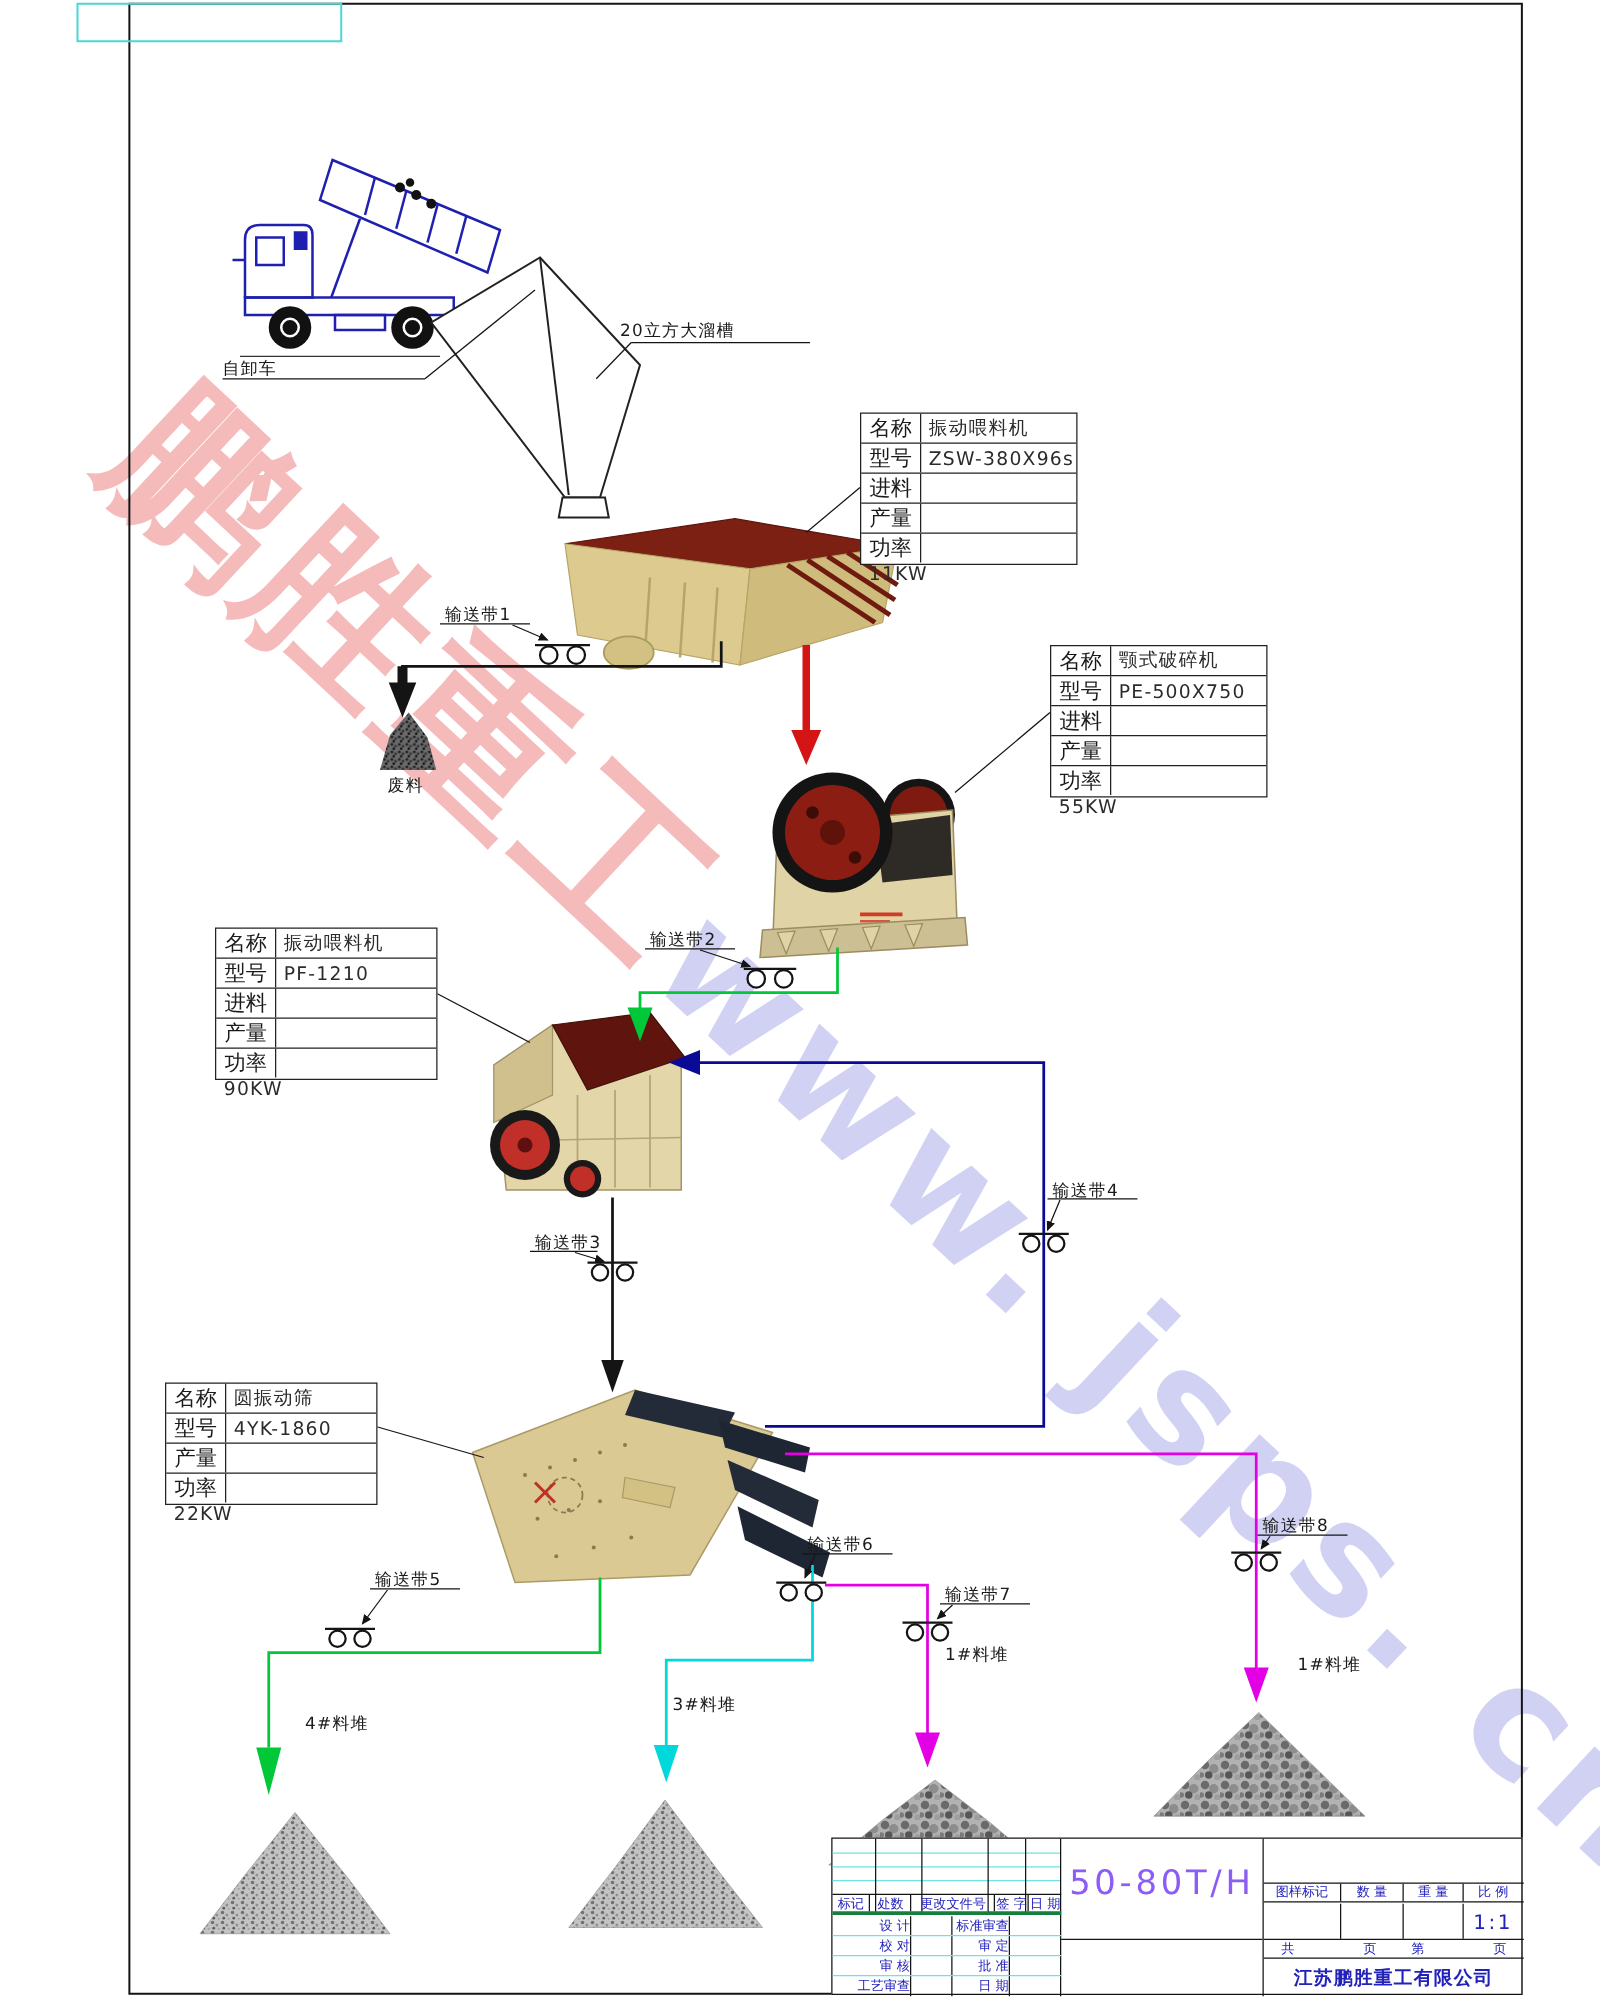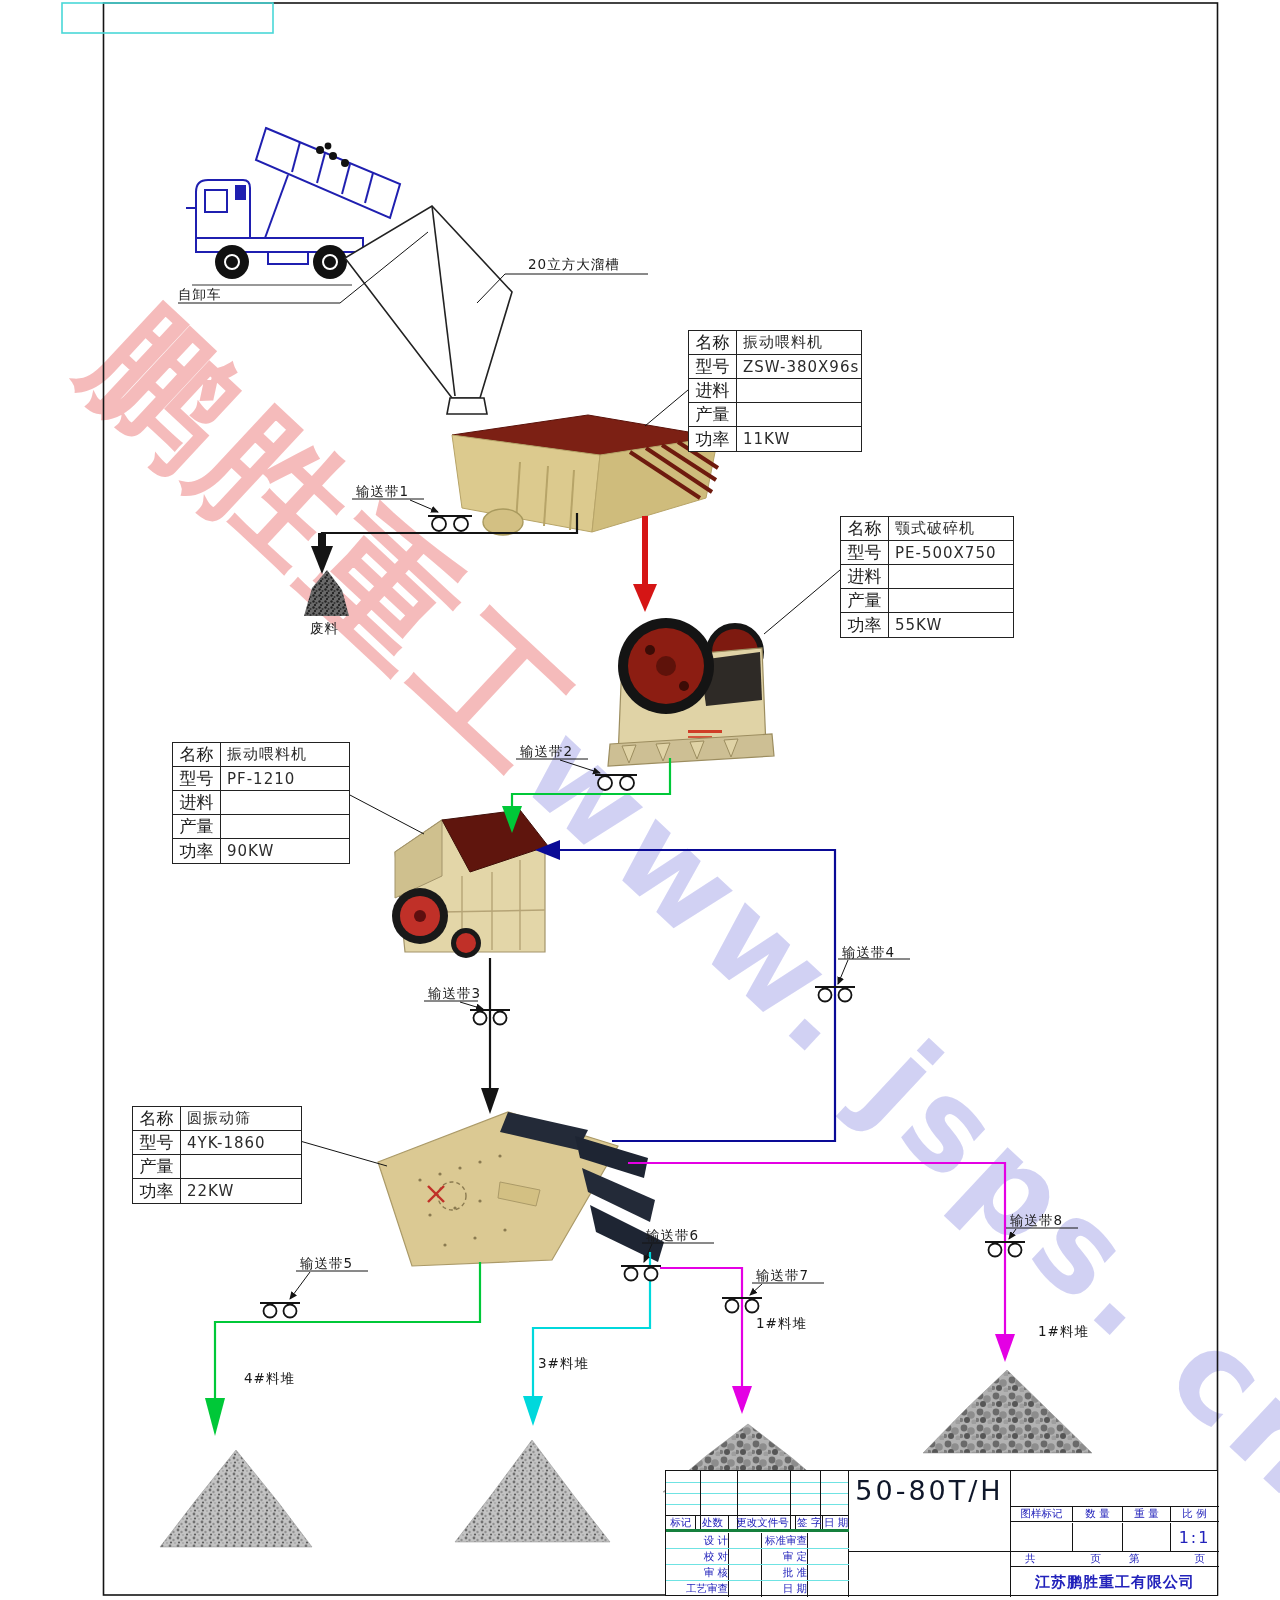--- a/index.html
+++ b/index.html
@@ -17,21 +17,21 @@
   .stroke-magenta{stroke:var(--c-magenta);} .fill-magenta{fill:var(--c-magenta);}
   .stroke-navy{stroke:var(--c-navy);}   .fill-navy{fill:var(--c-navy);}     .fill-red{fill:var(--c-red);}
   .stroke-ink{stroke:var(--c-ink);}     .fill-ink{fill:var(--c-ink);}
   
   .cad{position:absolute;z-index:3;font-size:13.5px;color:#1a1a1a;letter-spacing:1px;white-space:nowrap;}
   #page-title{position:absolute;z-index:3;left:348px;top:68px;width:460px;text-align:center;
       font-size:21px;letter-spacing:2px;color:#222;}
   
   .spec{position:absolute;z-index:3;background:#fff;border:1.4px solid #222;}
   .spec .row{display:flex;height:24px;box-sizing:border-box;border-bottom:1px solid #222;}
-  .spec .row:last-child{border-bottom:none;}
+  .spec .row:last-child{border-bottom:none;flex-direction:column;}
   .spec .lab{width:48px;box-sizing:border-box;border-right:1px solid #222;display:flex;
       align-items:center;justify-content:center;font-size:17px;color:#1a1a1a;}
   .spec .val{flex:1;display:flex;align-items:center;padding-left:6px;font-size:15px;
       color:#2b2b2b;letter-spacing:1px;}
   
   .tb{position:absolute;z-index:3;left:665px;top:1470px;width:553px;height:126px;box-sizing:border-box;
       border:1.6px solid #141414;background:#fff;color:var(--c-blue_text);}
   .tb *{box-sizing:border-box;}
   .tb .v{position:absolute;width:0;border-left:1px solid #141414;}
   .tb .cyline{position:absolute;left:0;right:0;height:0;border-top:1px solid var(--c-grid_cyan);}
@@ -39,21 +39,21 @@
   .tb-rev-head{position:absolute;left:0;top:44px;width:183px;height:17px;display:flex;
       border-top:1px solid #141414;border-bottom:3px solid #15803d;font-size:10.5px;}
   .tb-rev-head span{display:flex;align-items:center;justify-content:center;height:100%;border-right:1px solid #141414;}
   .tb-rev-head span:last-child{border-right:none;}
   .tb-sign{position:absolute;left:0;top:62px;width:183px;height:64px;font-size:10.5px;}
   .tb-srow{position:relative;height:16px;border-bottom:1px solid var(--c-grid_cyan);}
   .tb-srow:last-child{border-bottom:none;}
   .tb-srow .sl{position:absolute;left:0;width:62px;text-align:right;top:1px;}
   .tb-srow .sr{position:absolute;left:95px;width:46px;text-align:right;top:1px;}
   .tb-mid{position:absolute;left:183px;top:0;width:162px;height:126px;border-right:1.4px solid #141414;}
-  .tb-dt{margin-top:4px;text-align:center;font-size:27px;letter-spacing:3px;color:#0f172a;}
+  .tb-dt{margin-top:20px;text-align:center;font-size:27px;letter-spacing:3px;color:#8b5cf6;}
   .tb-midline{position:absolute;left:0;right:0;top:80px;border-top:1.4px solid #141414;}
   .tb-right{position:absolute;left:345px;top:0;width:208px;height:126px;font-size:10.5px;}
   .tb-irow{position:absolute;left:0;width:208px;display:flex;}
   .tb-ihead{top:35px;height:16px;border-top:1px solid #141414;border-bottom:1px solid #141414;}
   .tb-ivals{top:52px;height:29px;border-bottom:1px solid #141414;}
   .tb-irow span{display:flex;align-items:center;justify-content:center;border-right:1px solid #141414;height:100%;}
   .tb-irow span:last-child{border-right:none;}
   .tb-ivals .scale{font-size:16px;letter-spacing:2px;}
   .tb-pages{position:absolute;left:0;top:81px;width:208px;height:15px;display:flex;border-bottom:1px solid #141414;}
   .tb-pages .ph{flex:1;display:flex;align-items:center;justify-content:space-between;padding:0 14px;}
@@ -316,21 +316,21 @@
       <line x1="642" y1="1243" x2="714" y2="1243"></line>
         <line x1="652" y1="1244" x2="644" y2="1262" marker-end="url(#mk)"></line>
       <line x1="752" y1="1283" x2="824" y2="1283"></line>
         <line x1="762" y1="1284" x2="750" y2="1295" marker-end="url(#mk)"></line>
       <line x1="1006" y1="1228" x2="1078" y2="1228"></line>
         <line x1="1016" y1="1229" x2="1009" y2="1239" marker-end="url(#mk)"></line>
     </g>
   </svg>
 
   <div class="cad" style="left:178px;top:286px">自卸车</div>
-  <div class="cad" style="left:528px;top:256px">20立方大溜槽</div>
+  <div class="cad" style="left:496px;top:256px">20立方大溜槽</div>
   <div class="cad" style="left:310px;top:620px">废料</div>
   <div class="cad" style="left:356px;top:483px">输送带1</div>
   <div class="cad" style="left:520px;top:743px">输送带2</div>
   <div class="cad" style="left:428px;top:985px">输送带3</div>
   <div class="cad" style="left:842px;top:944px">输送带4</div>
   <div class="cad" style="left:300px;top:1255px">输送带5</div>
   <div class="cad" style="left:646px;top:1227px">输送带6</div>
   <div class="cad" style="left:756px;top:1267px">输送带7</div>
   <div class="cad" style="left:1010px;top:1212px">输送带8</div>
   <div class="cad" style="left:244px;top:1370px">4#料堆</div>

